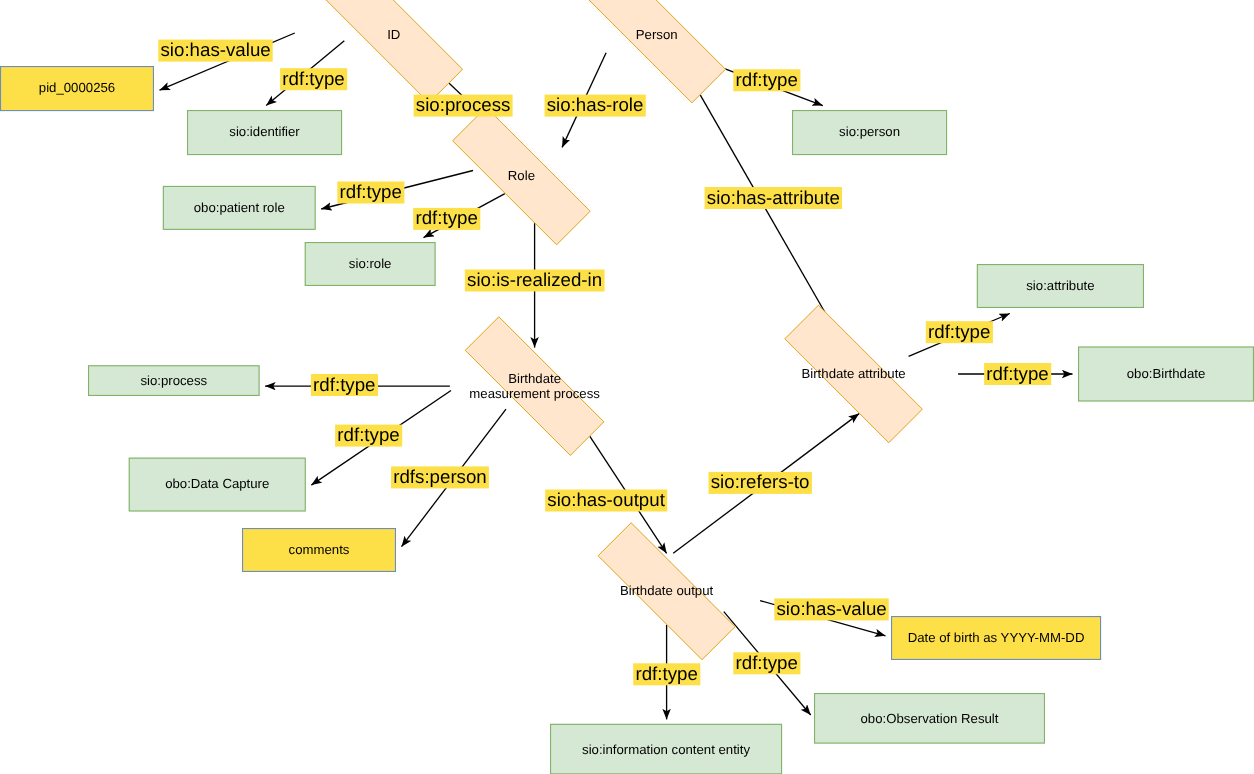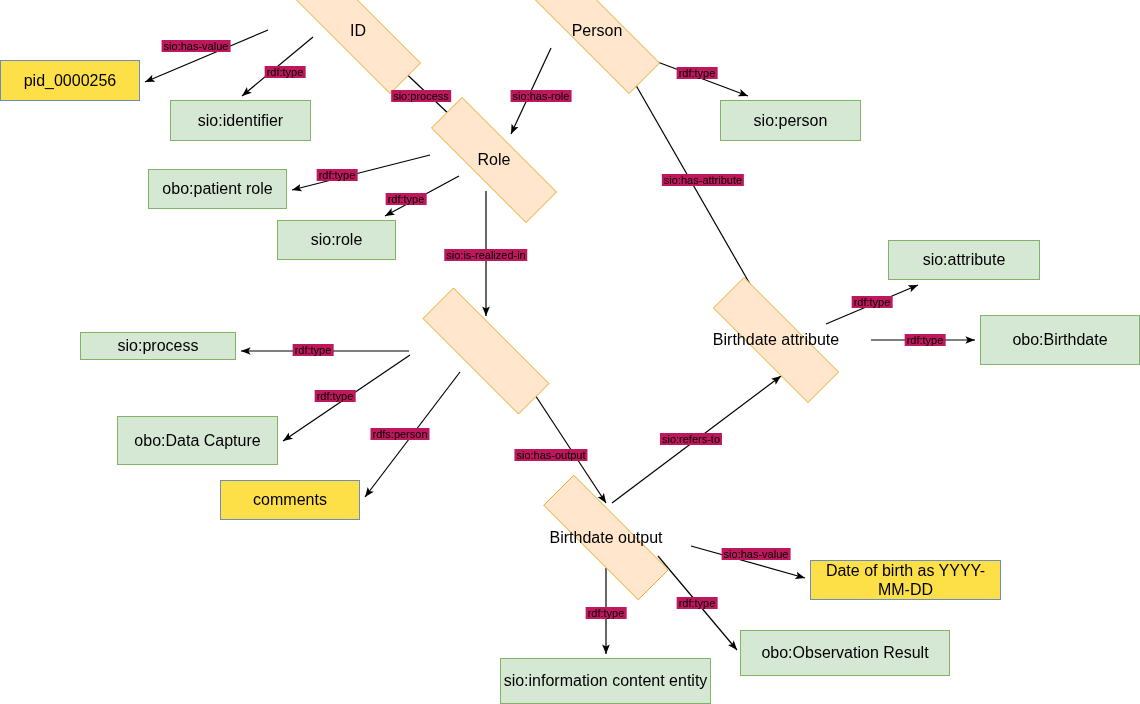--- a/index.html
+++ b/index.html
@@ -21,21 +21,21 @@
     width: 1140px;
     height: 704px;
     pointer-events: none;
   }
   .node {
     position: absolute;
     display: flex;
     align-items: center;
     justify-content: center;
     text-align: center;
-    font-size: 16px;
+    font-size: 12px;
     color: #000000;
     line-height: 1.2;
     z-index: 3;
   }
   .node-rect {
     border: 1px solid #82b366;
     background: #d5e8d4;
   }
   .node-rect.blue {
     border: 1px solid #6c8ebf;
@@ -55,23 +55,23 @@
     transform-origin: center center;
   }
   .node-diamond .dia-label {
     position: relative;
     z-index: 2;
     padding: 0 4px;
     white-space: pre-line;
   }
   .edge-label {
     position: absolute;
-    font-size: 11px;
+    font-size: 17px;
     color: #000000;
-    background: #be185d;
+    background: #fde047;
     padding: 0 2px;
     white-space: nowrap;
     z-index: 4;
     transform: translate(-50%, -50%);
   }
 </style>
 </head>
 <body>
 
 <div id="canvas">
@@ -116,21 +116,21 @@
       </div>
       <div class="node node-rect blue" style="left: 0px; top: 60px; width: 140px; height: 41px;">
         <span>pid_0000256</span>
       </div>
       <div class="node node-rect" style="left: 170px; top: 100px; width: 141px; height: 41px;">
         <span>sio:identifier</span>
       </div>
       <div class="node node-rect" style="left: 720px; top: 100px; width: 141px; height: 41px;">
         <span>sio:person</span>
       </div>
-      <div class="node node-diamond" style="left: 399px; top: 129px; width: 190px; height: 62px;">
+      <div class="node node-diamond" style="left: 379px; top: 129px; width: 190px; height: 62px;">
         <div class="dia-shape"></div>
         <div class="dia-label">Role</div>
       </div>
       <div class="node node-rect" style="left: 148px; top: 169px; width: 139px; height: 40px;">
         <span>obo:patient role</span>
       </div>
       <div class="node node-rect" style="left: 277px; top: 220px; width: 119px; height: 40px;">
         <span>sio:role</span>
       </div>
       <div class="node node-rect" style="left: 888px; top: 240px; width: 152px; height: 40px;">
@@ -141,20 +141,22 @@
         <div class="dia-label">Birthdate attribute</div>
       </div>
       <div class="node node-rect" style="left: 980px; top: 315px; width: 160px; height: 50px;">
         <span>obo:Birthdate</span>
       </div>
       <div class="node node-rect" style="left: 80px; top: 332px; width: 156px; height: 28px;">
         <span>sio:process</span>
       </div>
       <div class="node node-diamond" style="left: 390px; top: 320px; width: 192px; height: 62px;">
         <div class="dia-shape"></div>
+        <div class="dia-label">Birthdate
+measurement process</div>
       </div>
       <div class="node node-rect" style="left: 117px; top: 416px; width: 161px; height: 49px;">
         <span>obo:Data Capture</span>
       </div>
       <div class="node node-rect blue" style="left: 220px; top: 480px; width: 140px; height: 40px;">
         <span>comments</span>
       </div>
       <div class="node node-diamond" style="left: 511px; top: 507px; width: 190px; height: 61px;">
         <div class="dia-shape"></div>
         <div class="dia-label">Birthdate output</div>

